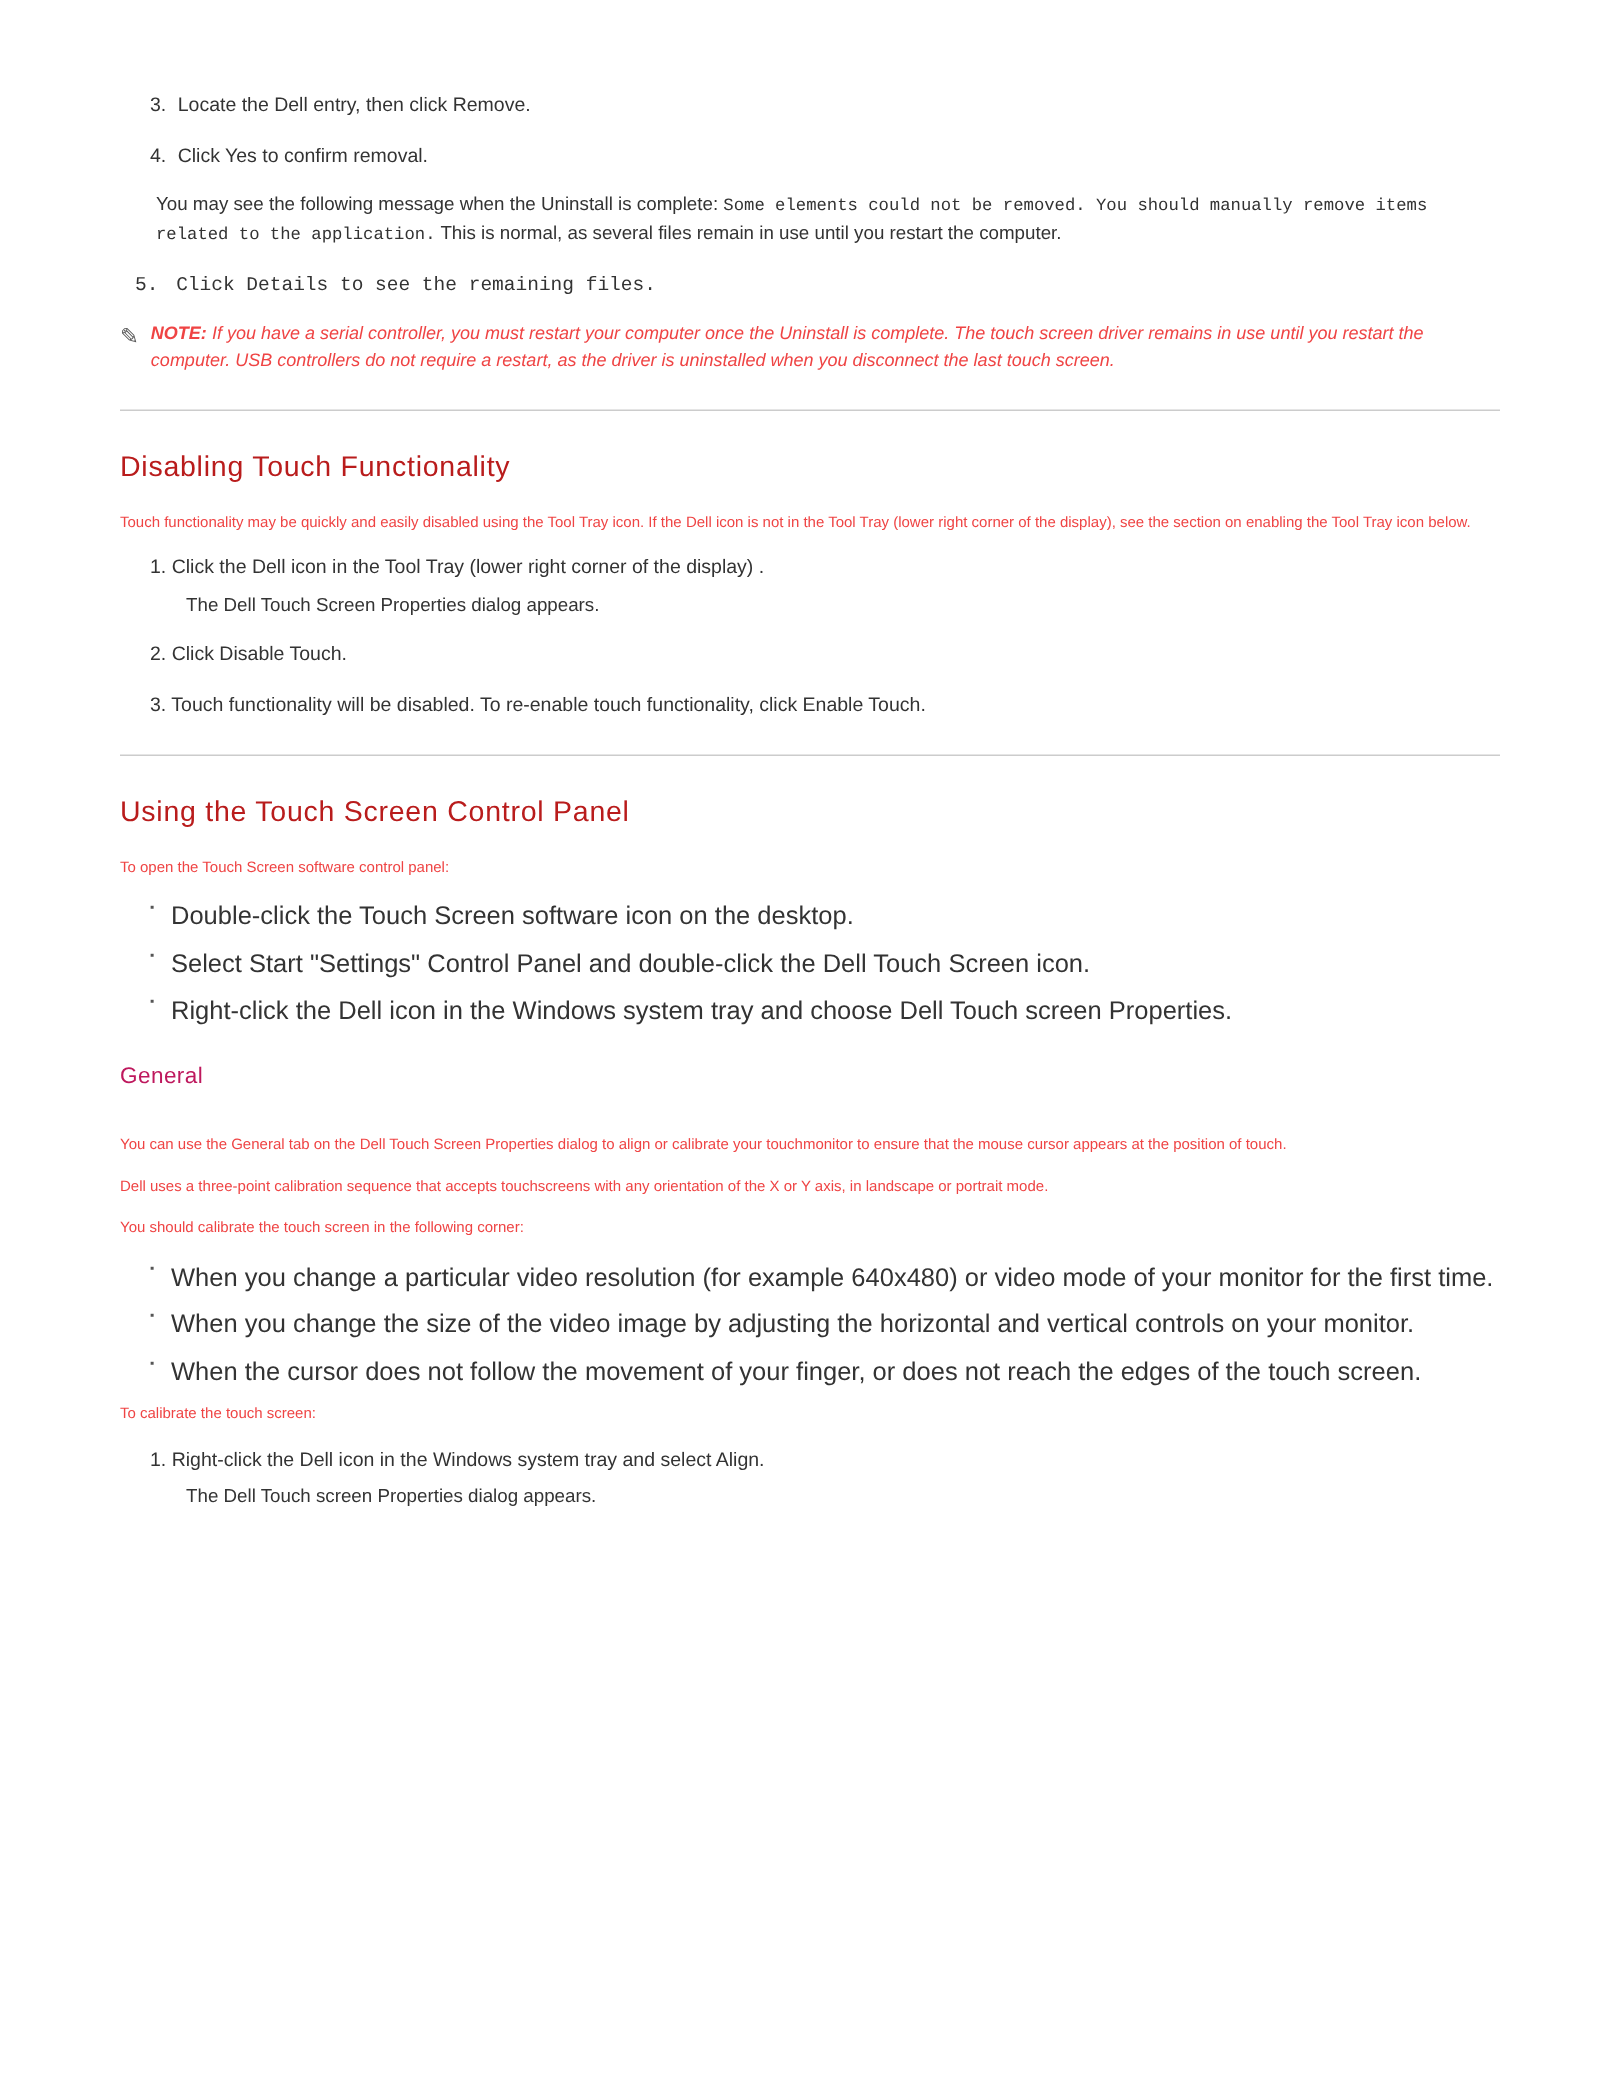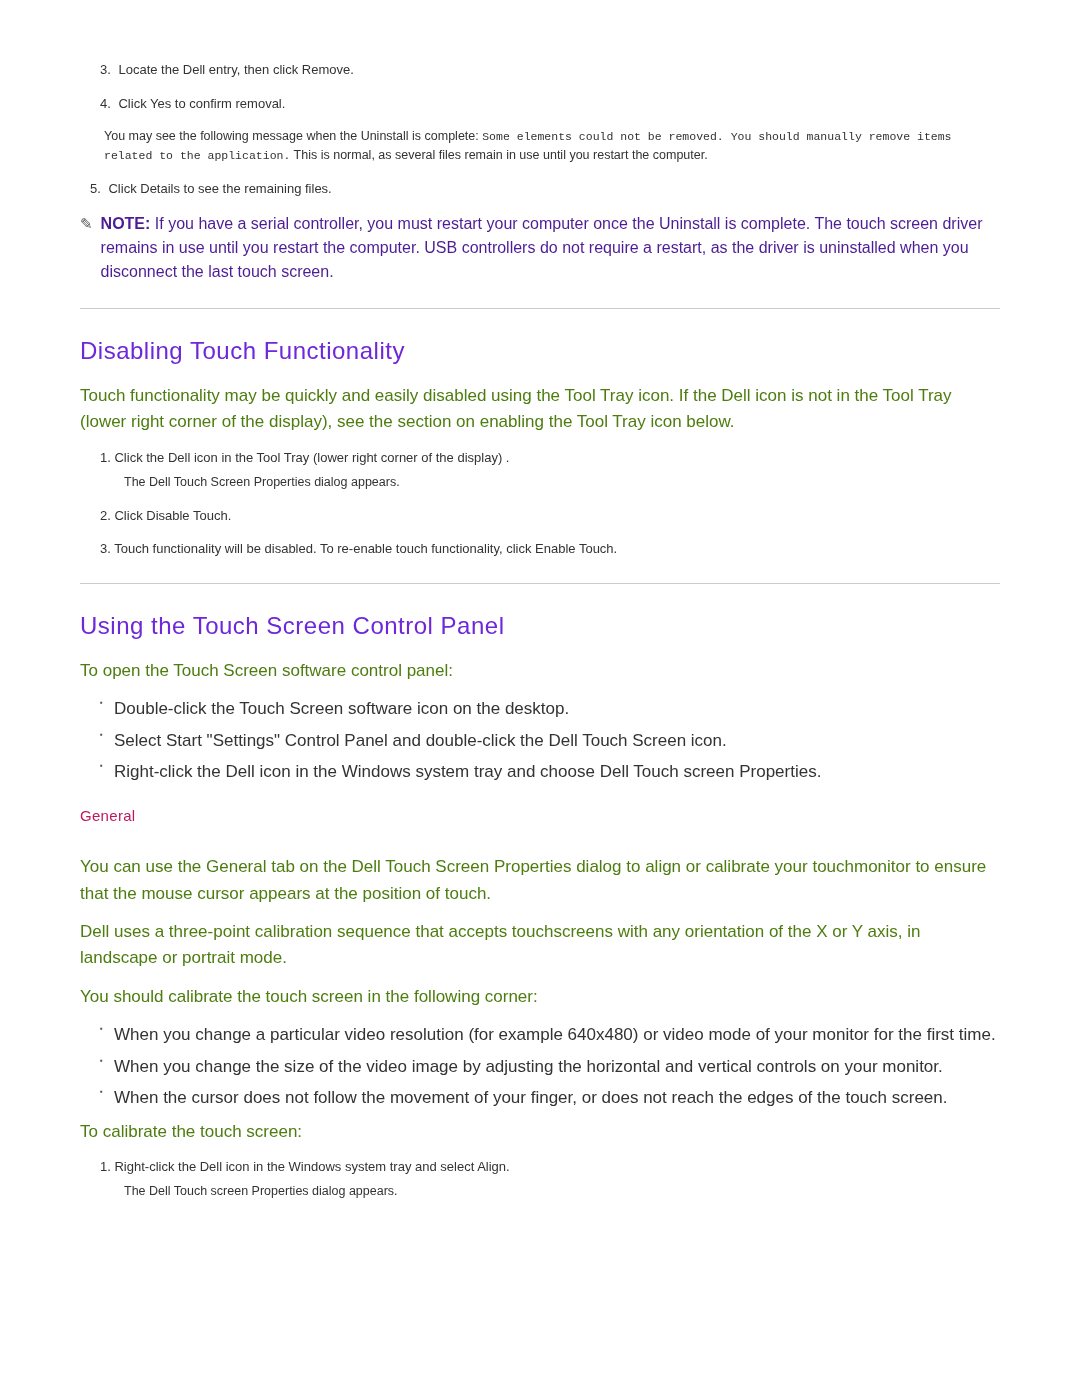--- a/index.html
+++ b/index.html
@@ -46,55 +46,56 @@
 
     .warning-icon {
       font-size: 15px;
       color: #555;
       margin-right: 8px;
       flex-shrink: 0;
       margin-top: 1px;
     }
 
     .warning-text {
-      font-size: 16px;
-      color: #4c1d95;
+      font-size: 12px;
+      color: #ef4444;
       line-height: 1.5;
+      font-style: italic;
     }
 
     .warning-text strong {
       font-weight: bold;
     }
 
     .divider {
       border: none;
       border-top: 1px solid #cccccc;
       margin: 24px 0;
     }
 
     .section-title {
-      font-size: 24px;
+      font-size: 19px;
       font-weight: normal;
-      color: #6d28d9;
+      color: #b91c1c;
       margin-bottom: 14px;
       letter-spacing: 0.5px;
     }
 
     .section-title.sub {
       font-size: 15px;
       color: #be185d;
       margin-top: 8px;
       margin-bottom: 27px;
       font-weight: normal;
       letter-spacing: 0.3px;
     }
 
     .body-text {
-      font-size: 17px;
-      color: #4d7c0f;
+      font-size: 10px;
+      color: #ef4444;
       margin-bottom: 12px;
       line-height: 1.55;
     }
 
     .bullet-list {
       list-style: none;
       margin: 8px 0 8px 20px;
     }
 
     .bullet-list li {
@@ -136,21 +137,21 @@
     <div class="step-item">
       <span class="step-number">4.</span>
       <span>Click Yes to confirm removal.</span>
     </div>
   </div>
 
   <div class="sub-text">
     <span>You may see the following message when the Uninstall is complete: </span><span class="inline-code">Some elements could not be removed. You should manually remove items related to the application.</span><span> This is normal, as several files remain in use until you restart the computer.</span>
   </div>
 
-  <div class="step-item" style="margin-top:14px;">
+  <div class="step-item" style="margin-top:14px;font-family:Liberation Mono, monospace;">
     <span class="step-number">5.</span>
     <span>Click Details to see the remaining files.</span>
   </div>
 
   <div class="warning-box">
     <span class="warning-icon">✎</span>
     <div class="warning-text">
       <strong>NOTE:</strong><span> If you have a serial controller, you must restart your computer once the Uninstall is complete. The touch screen driver remains in use until you restart the computer. USB controllers do not require a restart, as the driver is uninstalled when you disconnect the last touch screen.</span>
     </div>
   </div>

